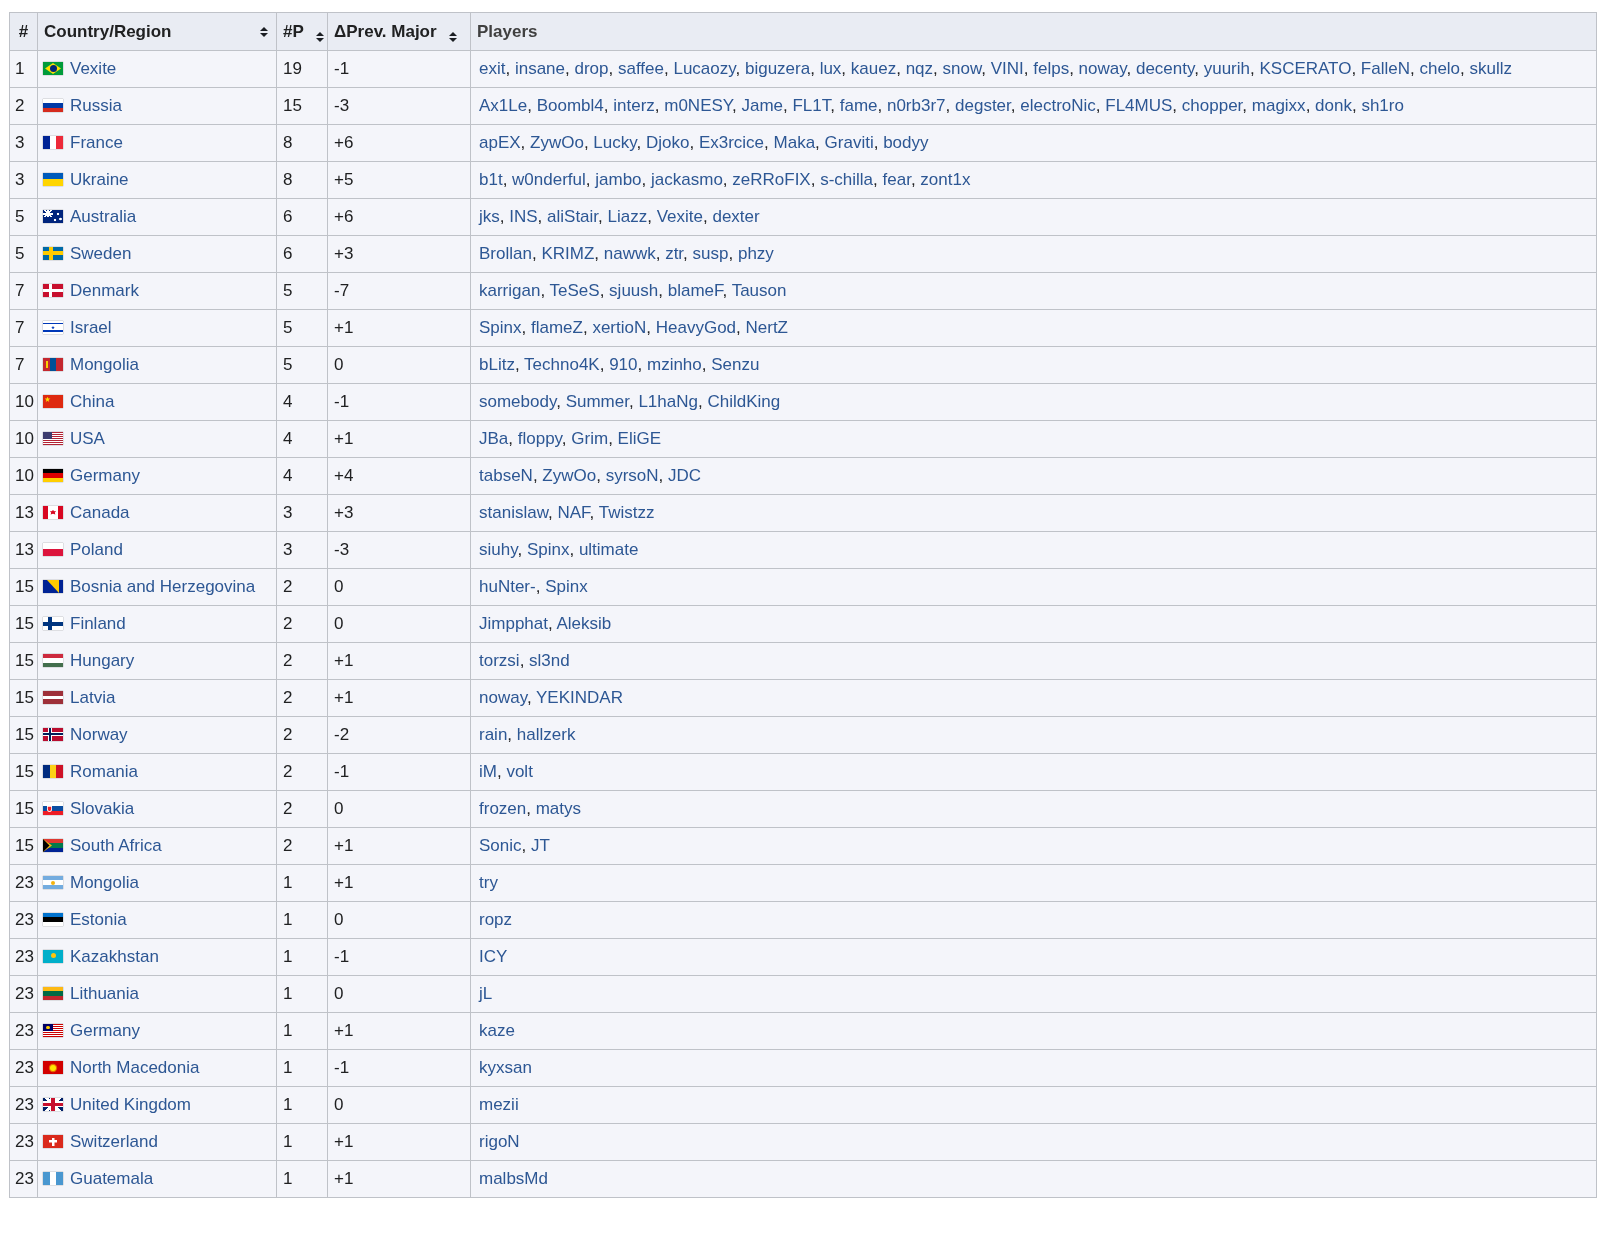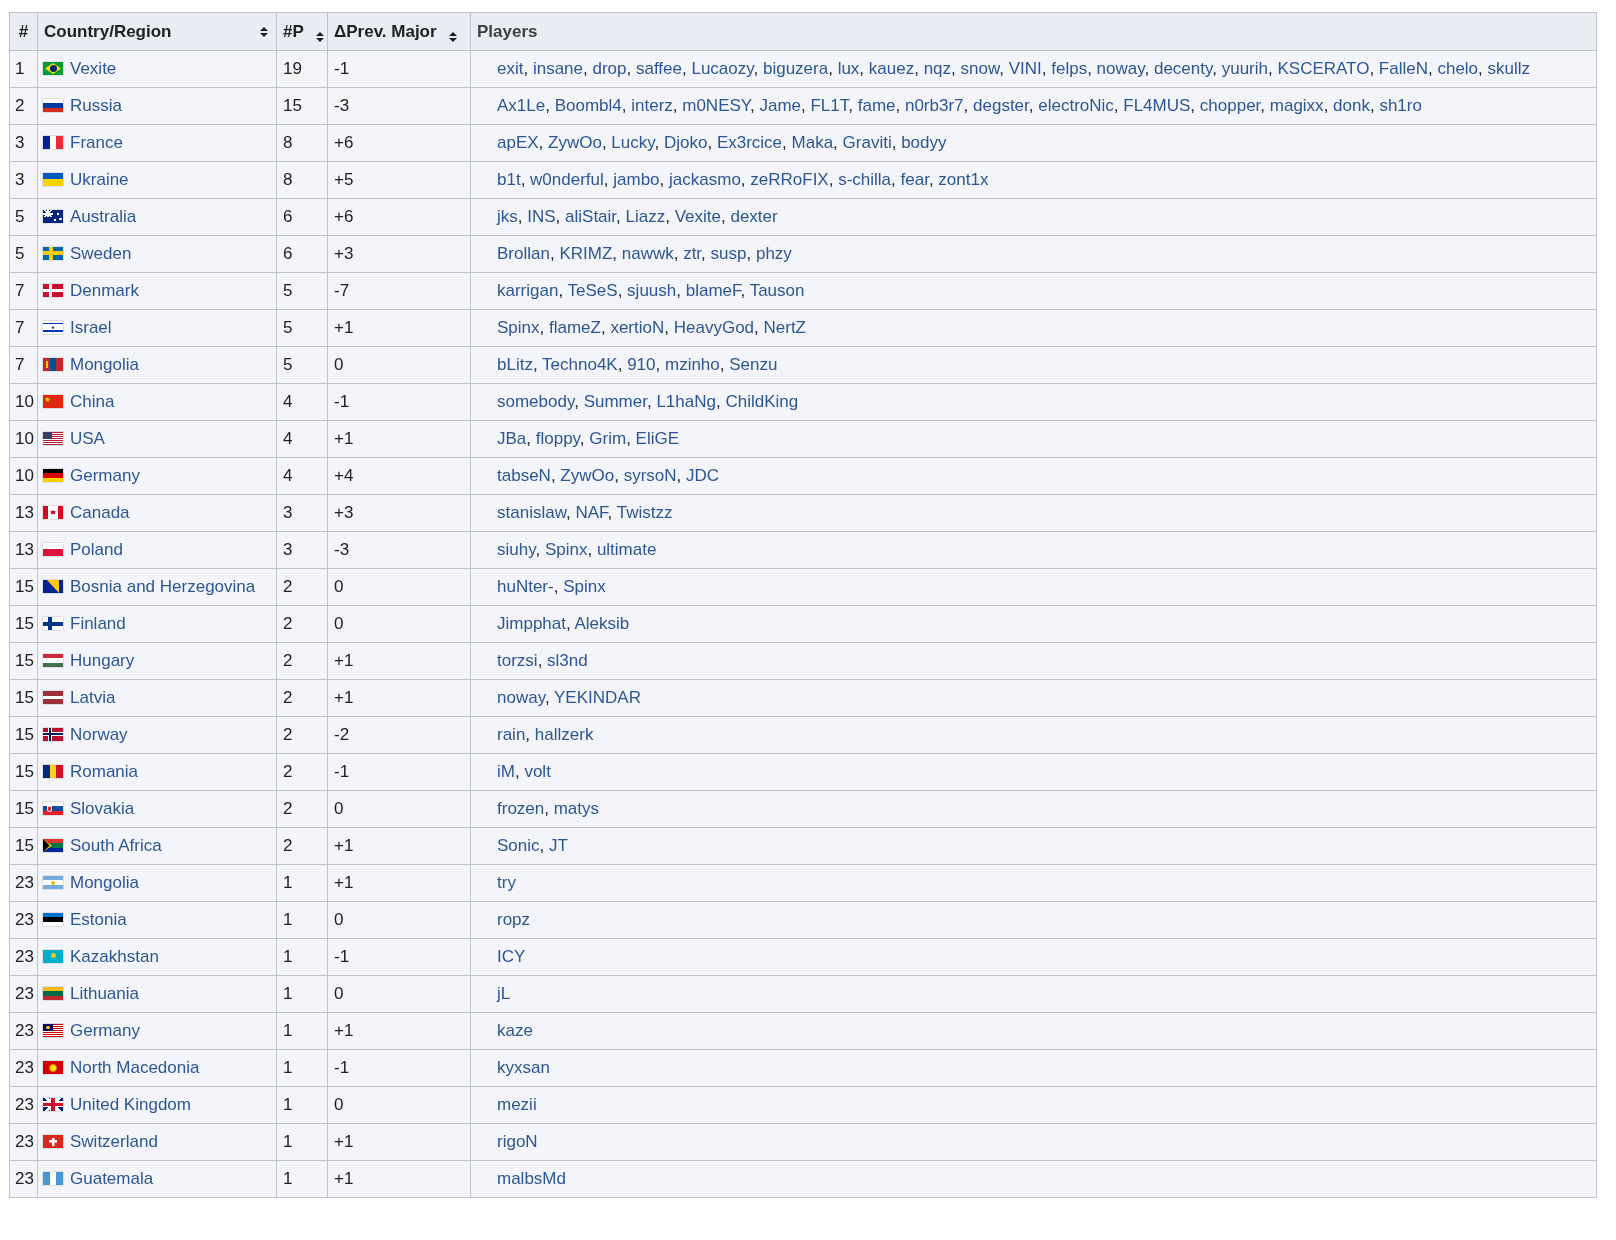--- a/index.html
+++ b/index.html
@@ -8,21 +8,21 @@
   table.wikitable th, table.wikitable td{border:1px solid #bfc2c8;overflow:hidden;white-space:nowrap;}
   thead th{background:#e9ecf3;height:38px;font-weight:bold;font-size:17px;padding:0 6px;box-sizing:border-box;}
   tbody td{background:#f4f5fa;height:37px;padding:0 6px;box-sizing:border-box;vertical-align:middle;}
   th.h-rank{text-align:center;padding:0 2px;}
   th.h-country{position:relative;text-align:left;}
   th.h-count, th.h-delta{text-align:left;}
   th.h-players{text-align:left;color:#404040;}
   td.rank{padding-left:5px;text-align:left;}
   td.country{padding-left:5px;}
   td.count, td.delta{padding-left:6px;}
-  td.players{padding-left:26px;}
+  td.players{padding-left:8px;}
   a.link{color:#2d5794;text-decoration:none;cursor:pointer;}
   
   .sort{display:inline-flex;flex-direction:column;gap:2px;margin-left:8px;vertical-align:1px;}
   th.h-country .sort{position:absolute;right:8px;top:50%;transform:translateY(-50%);margin:0;}
   .sort .tri{display:block;width:0;height:0;border-left:4px solid transparent;border-right:4px solid transparent;}
   .sort .tri.u{border-bottom:4px solid #1b1e23;}
   .sort .tri.d{border-top:4px solid #1b1e23;}
   
   .flag{display:inline-block;position:relative;width:20px;height:13px;margin-right:7px;vertical-align:-1px;background:#ccc;box-shadow:0 0 1px rgba(0,0,0,.55);overflow:hidden;flex:none;}
   .f-br{background:#009b3a;}

